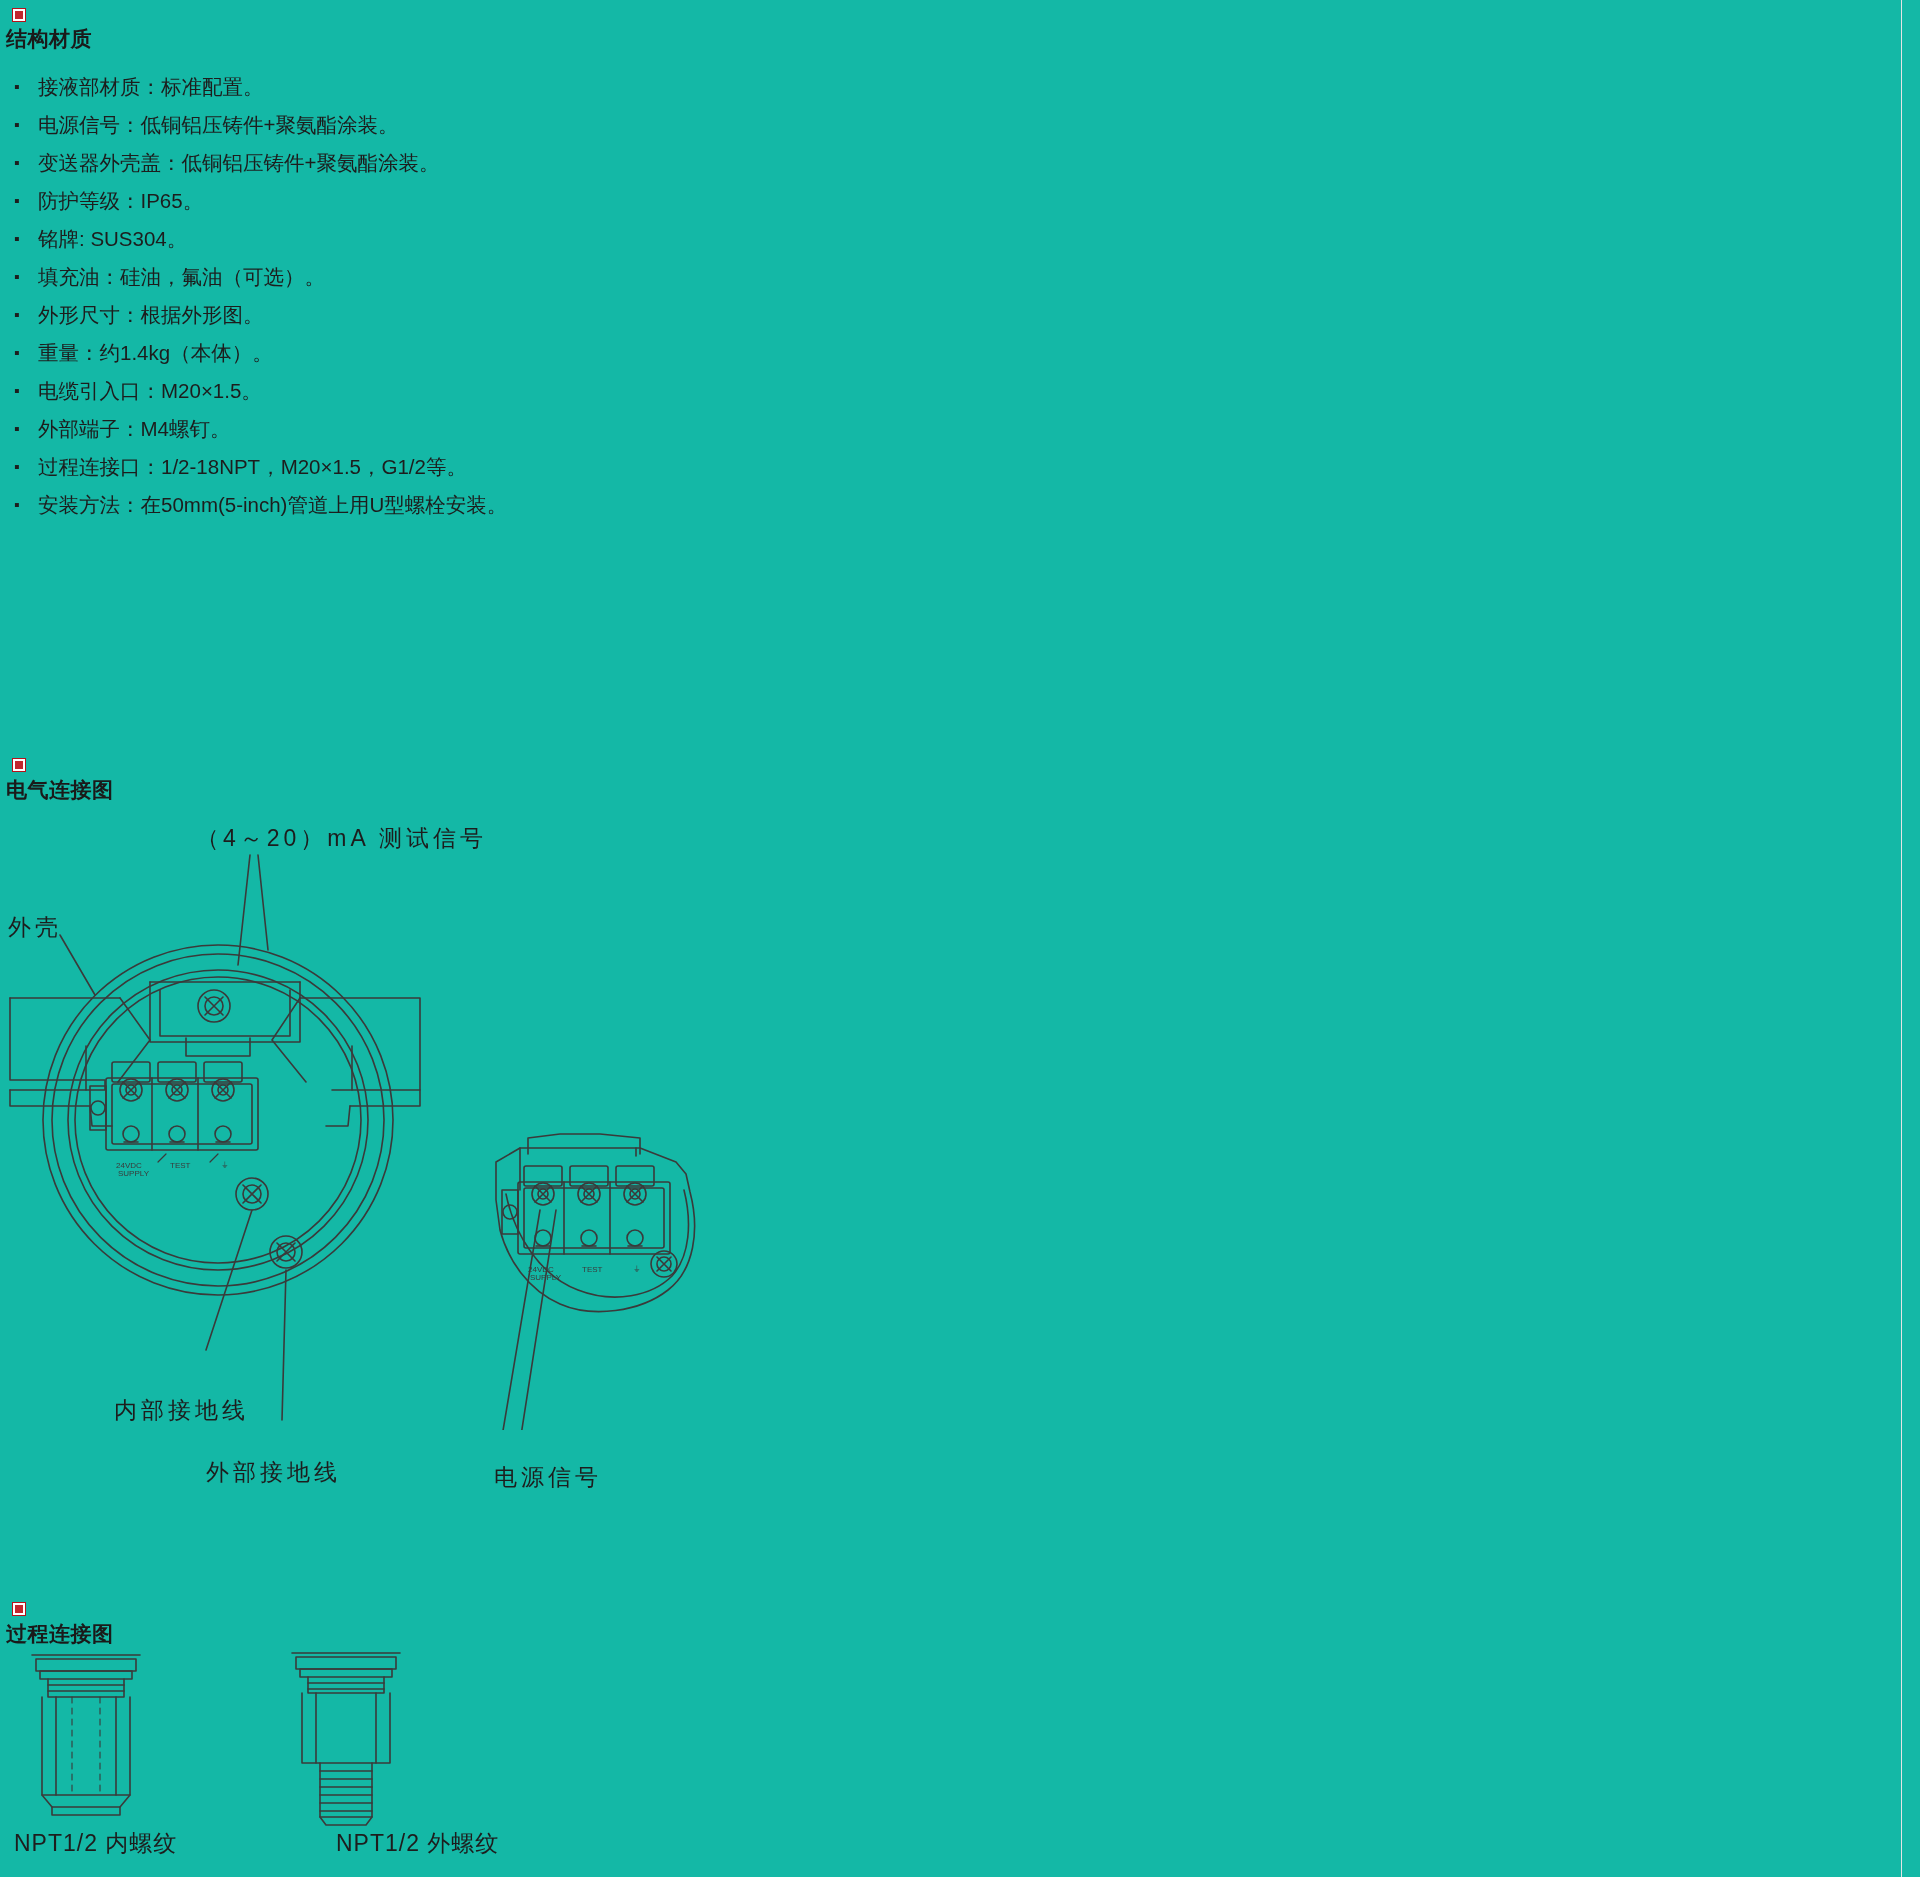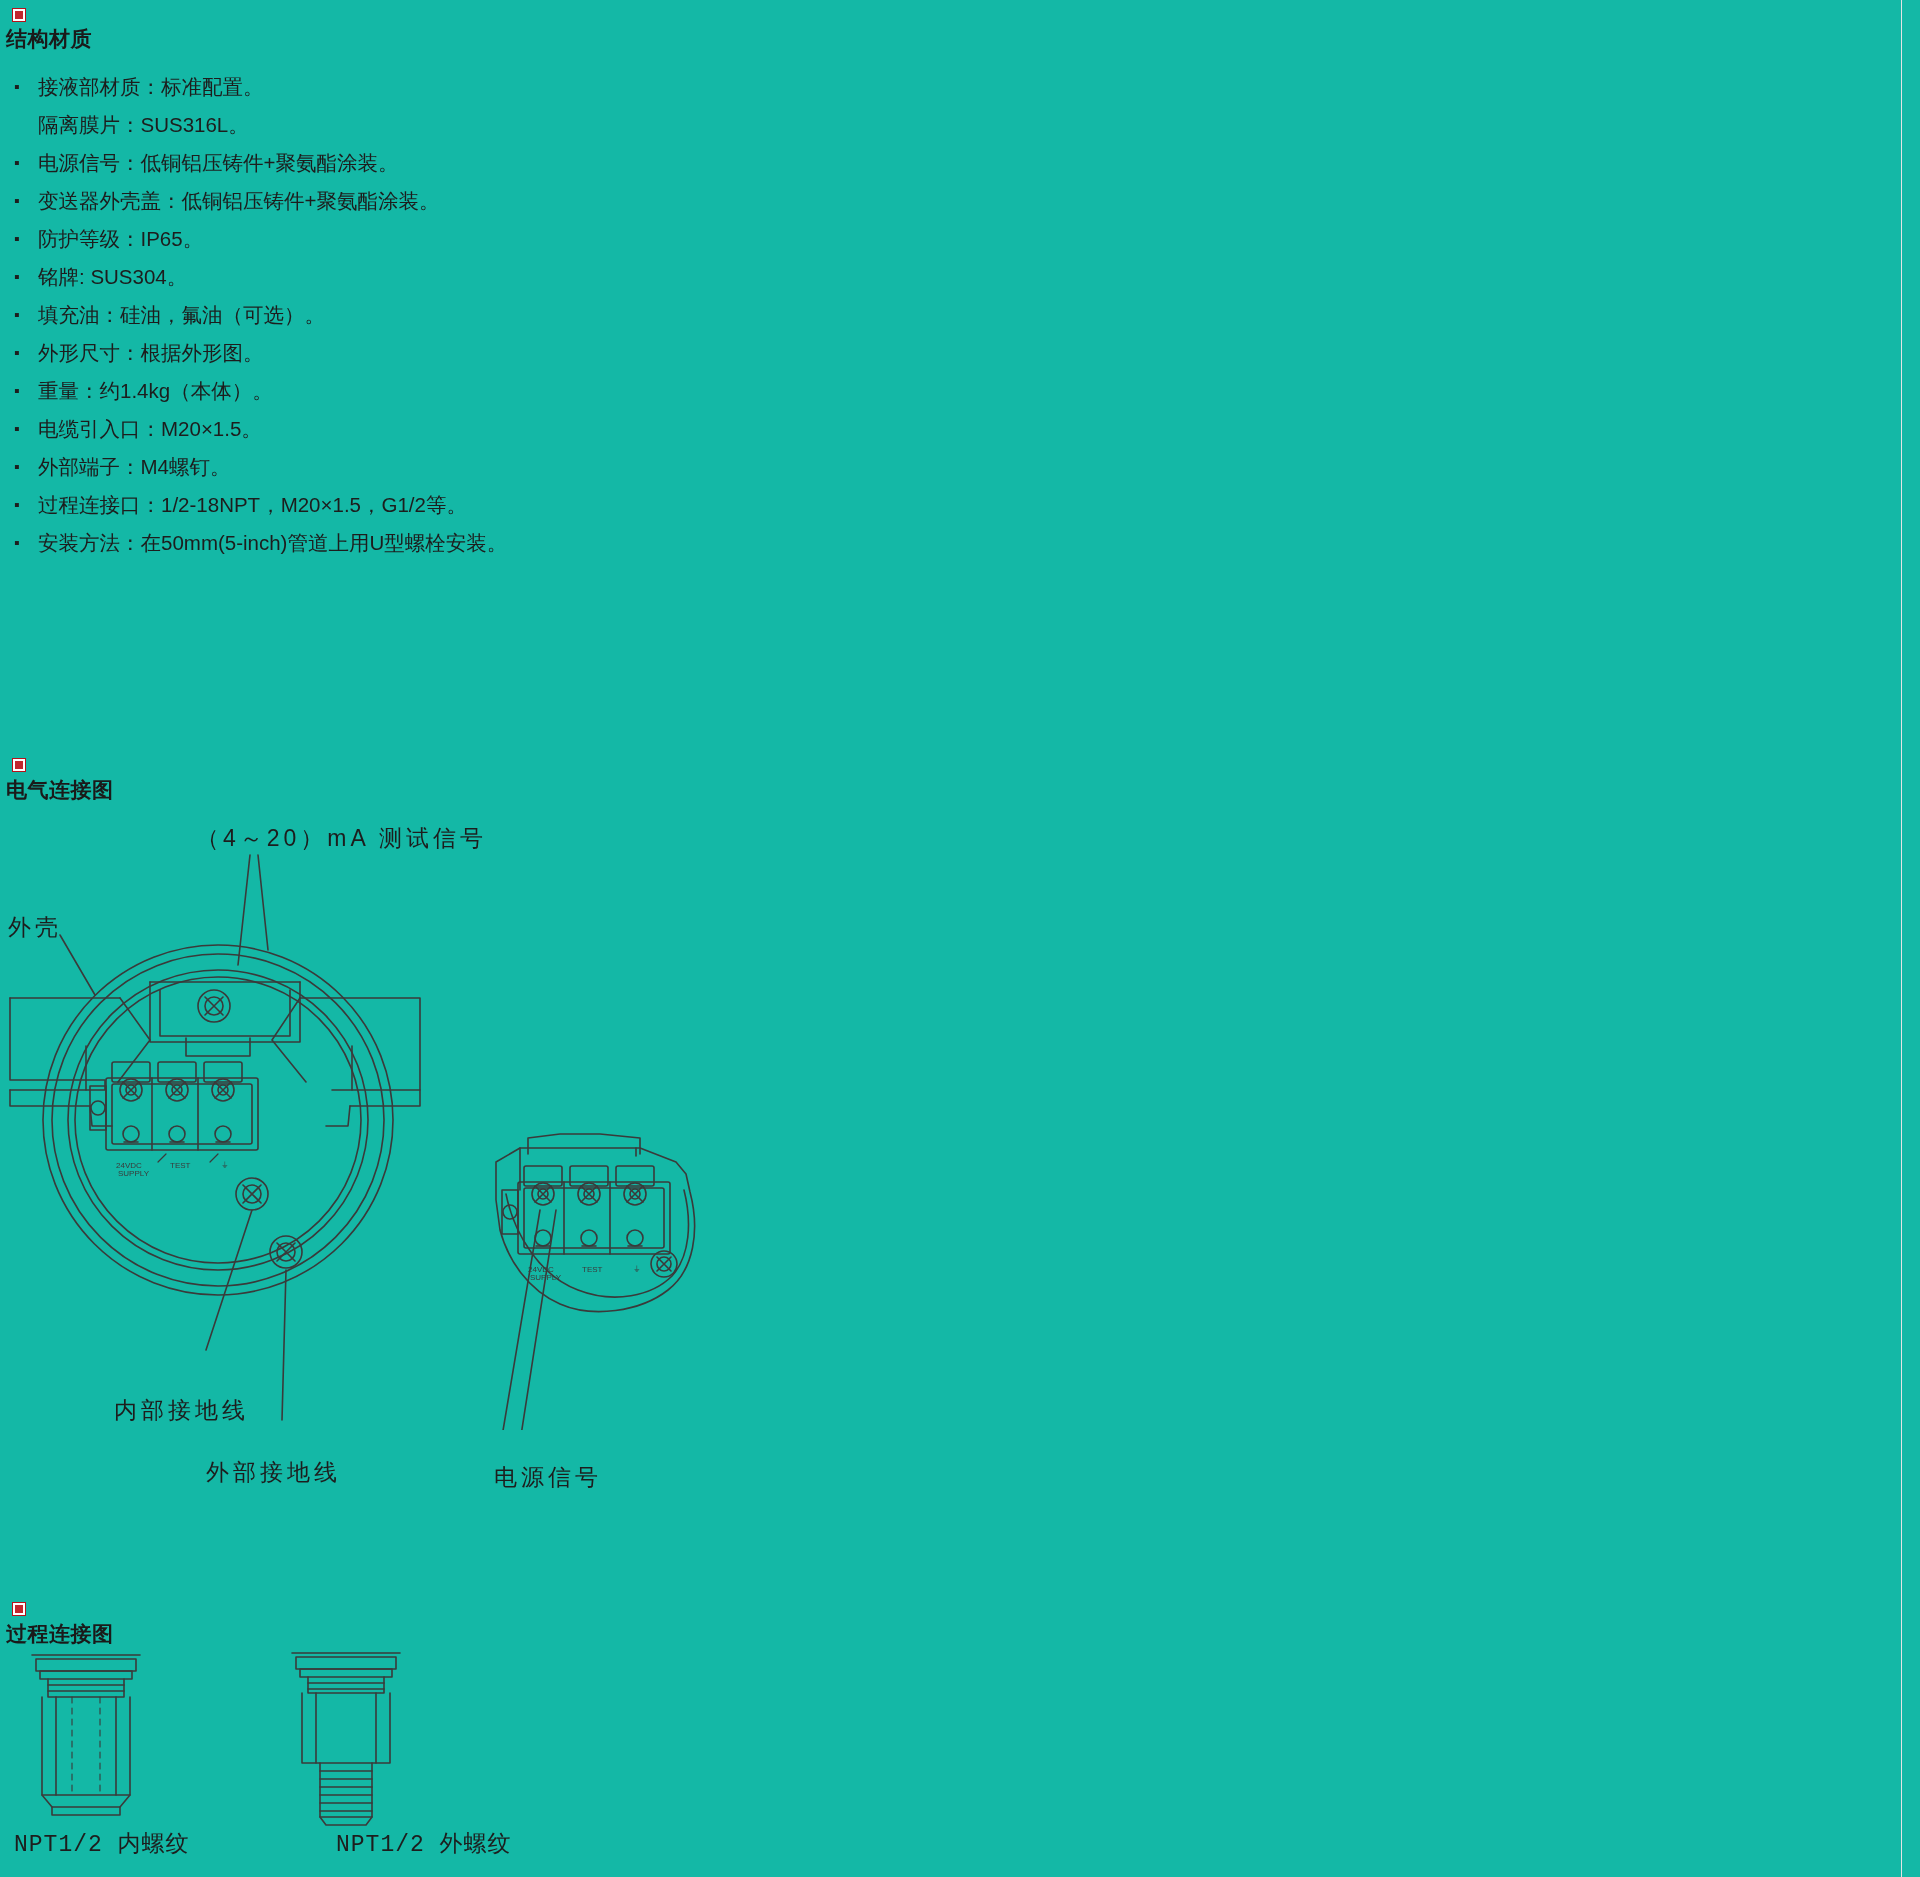--- a/index.html
+++ b/index.html
@@ -113,44 +113,39 @@
     top: 1590px;
     width: 700px;
     height: 250px;
   }
   .proc-cap {
     position: absolute;
     font-size: 23px;
     letter-spacing: 1px;
     color: #1d1d1d;
     white-space: nowrap;
-    font-family: Liberation Mono, monospace;
   }
 </style>
 </head>
 <body>
 
 <div class="page">
 
   <div class="right-rule"></div>
 
   <div class="marker" style="left:12px; top:8px;"></div>
   <div class="section-title" style="left:6px; top:25px;">结构材质</div>
 
   <div class="spec-list">
 
     <div class="spec-row">
       <span class="dot">▪</span>
       <span class="txt">接液部材质：标准配置。</span>
     </div>
 
-    <div class="spec-row sub">
-      <span class="dot">▪</span>
-      <span class="txt">隔离膜片：SUS316L。</span>
-    </div>
 
 
     <div class="spec-row">
       <span class="dot">▪</span>
       <span class="txt">电源信号：低铜铝压铸件+聚氨酯涂装。</span>
     </div>
 
     <div class="spec-row">
       <span class="dot">▪</span>
       <span class="txt">变送器外壳盖：低铜铝压铸件+聚氨酯涂装。</span>

